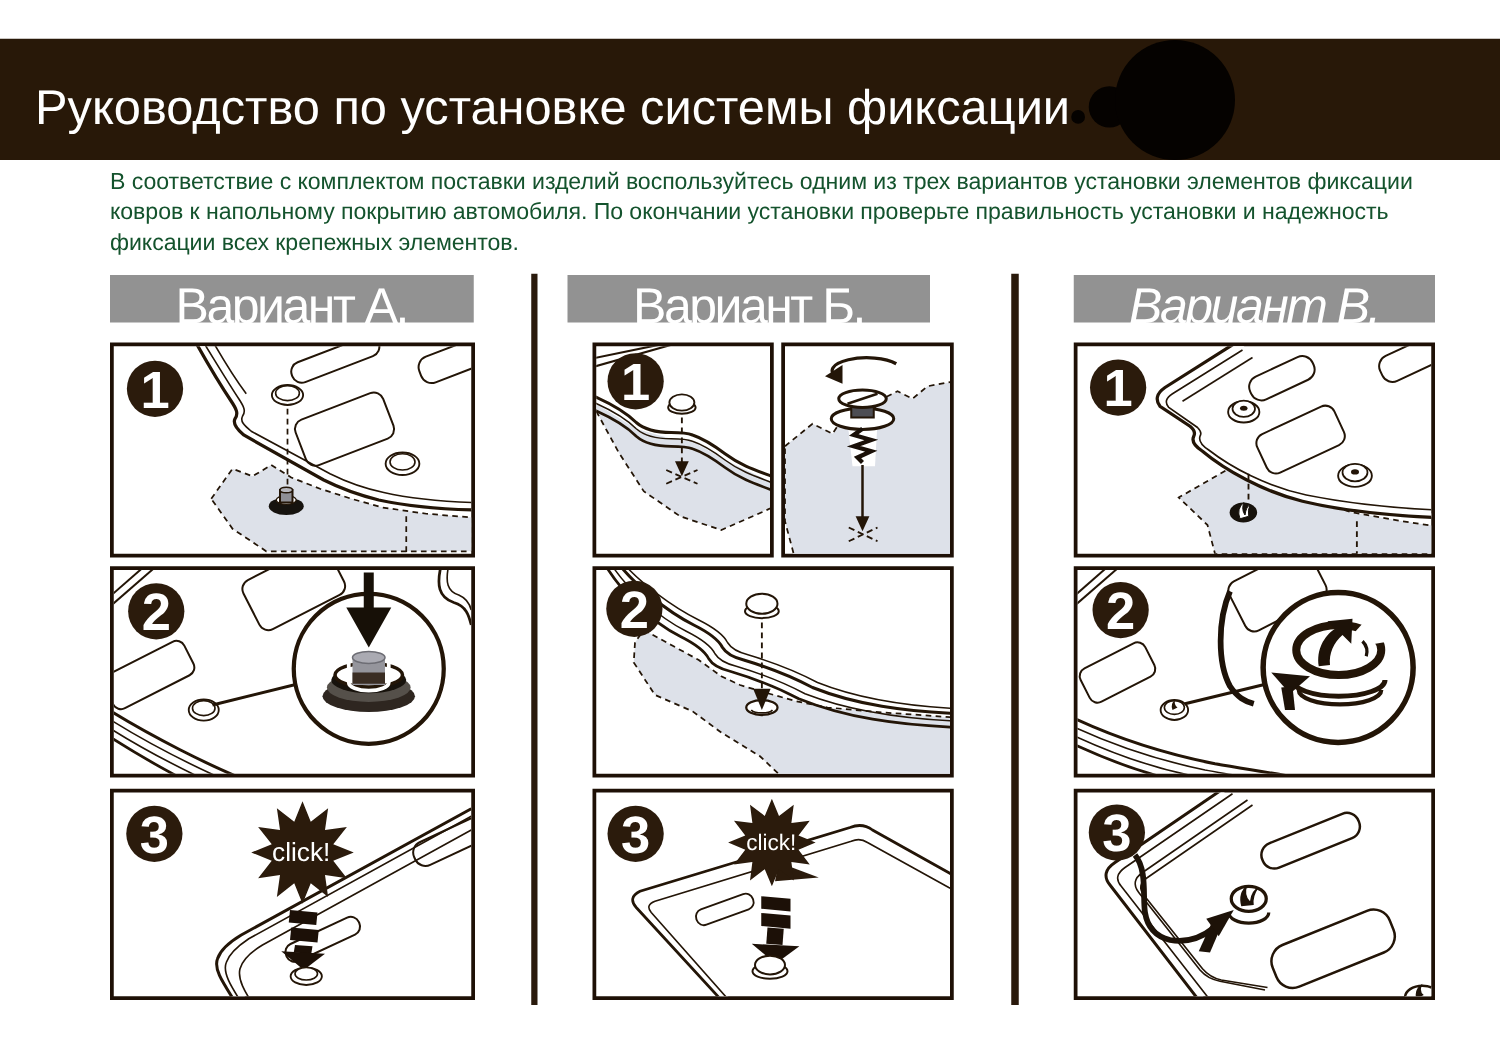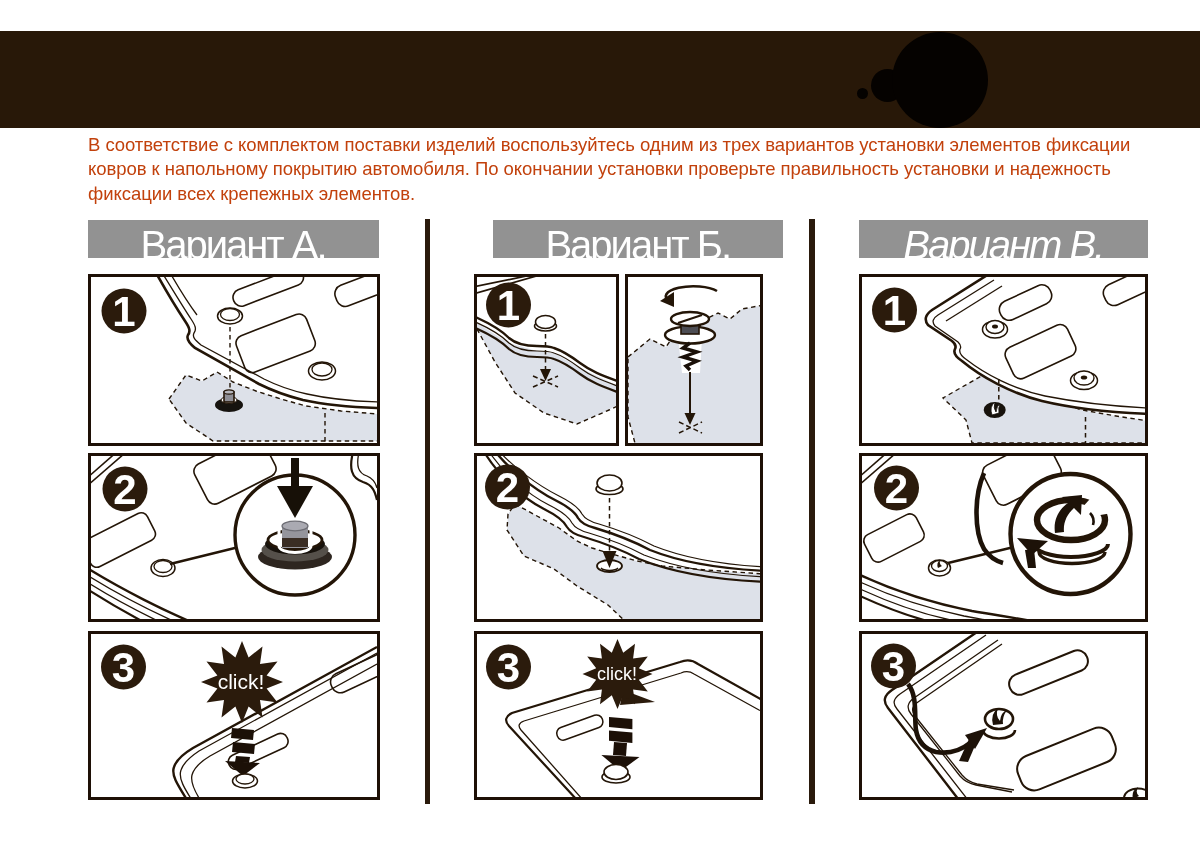--- a/index.html
+++ b/index.html
@@ -1,41 +1,42 @@
 <!DOCTYPE html>
 <html><head>
 <meta charset="utf-8">
 <style>
 html,body{margin:0;padding:0;background:#fff;}
 #page{position:relative;width:1200px;height:848px;background:#fff;overflow:hidden;
   font-family:"Liberation Sans",sans-serif;}
 #banner{position:absolute;left:0;top:31px;width:1200px;height:97px;background:#281808;}
 #title{position:absolute;left:28px;top:34px;color:#fff;font-size:39px;white-space:nowrap;}
 .bdot{position:absolute;background:#050200;border-radius:50%;}
-#para{position:absolute;left:88px;top:132.5px;width:1060px;font-size:18.5px;line-height:24.6px;letter-spacing:-0.05px;color:#c2410c;}
+#para{position:absolute;left:88px;top:132.5px;width:1060px;font-size:18.5px;line-height:24.6px;letter-spacing:-0.05px;color:#14532d;}
 .bar{position:absolute;top:220px;height:38px;background:#929292;color:#fff;
   font-size:40px;letter-spacing:-2px;text-align:center;line-height:50px;}
 .divider{position:absolute;top:219px;width:5.5px;height:585px;background:#2a1a0c;}
 .panel{position:absolute;background:#fff;border:3px solid #1e1006;box-sizing:border-box;}
 svg{display:block;}
 .ln{stroke:#231507;fill:none;}
 .carp{fill:#dde1e9;stroke:#231507;stroke-dasharray:4.5 3.5;stroke-width:1.4;}
 </style>
 </head>
 <body>
 <div id="page">
   <div id="banner">
+    <span id="title">Руководство по установке системы фиксации</span>
     <div class="bdot" style="left:857px;top:57px;width:11px;height:11px;"></div>
     <div class="bdot" style="left:871px;top:38px;width:33px;height:33px;"></div>
     <div class="bdot" style="left:892px;top:1px;width:96px;height:96px;"></div>
   </div>
   <div id="para">В соответствие с комплектом поставки изделий воспользуйтесь одним из трех вариантов установки элементов фиксации<br>ковров к напольному покрытию автомобиля. По окончании установки проверьте правильность установки и надежность<br>фиксации всех крепежных элементов.</div>
 
   <div class="bar" style="left:87.5px;width:291px;">Вариант А.</div>
-  <div class="bar" style="left:493px;width:289.5px;text-decoration:underline;">Вариант Б.</div>
+  <div class="bar" style="left:454px;width:289.5px;text-decoration:underline;">Вариант Б.</div>
   <div class="bar" style="left:858.5px;width:289.5px;font-style:italic;">Вариант В.</div>
 
   <div class="divider" style="left:424.5px;"></div>
   <div class="divider" style="left:809px;"></div>
 
   <div class="panel" id="pA1" style="left:88px;top:274px;width:292px;height:172px;">
       <svg width="286" height="166" viewBox="0 0 286 166">
     <polygon class="carp" points="78,122 95,98 111,104 126,95 142,105 165,114 190,122 215,129 250,134 287,137 287,164 122,164 95,146 78,122"></polygon>
     <path d="M64,-6 C74,12 86,32 94,44 C98,50 100,54 97,58 C95,62 98,66 104,71 L168,107 C180,113 192,118 212,123 C235,128 255,130 287,131" fill="#fff" stroke="#231507" stroke-width="2.6"></path>
     <path d="M70,-6 C80,10 92,30 100,42 C104,48 106,52 103,56 C101,60 104,63 110,68 L173,102 C185,108 197,113 216,117 C238,122 258,124 287,125" class="ln" stroke-width="1.3"></path>

